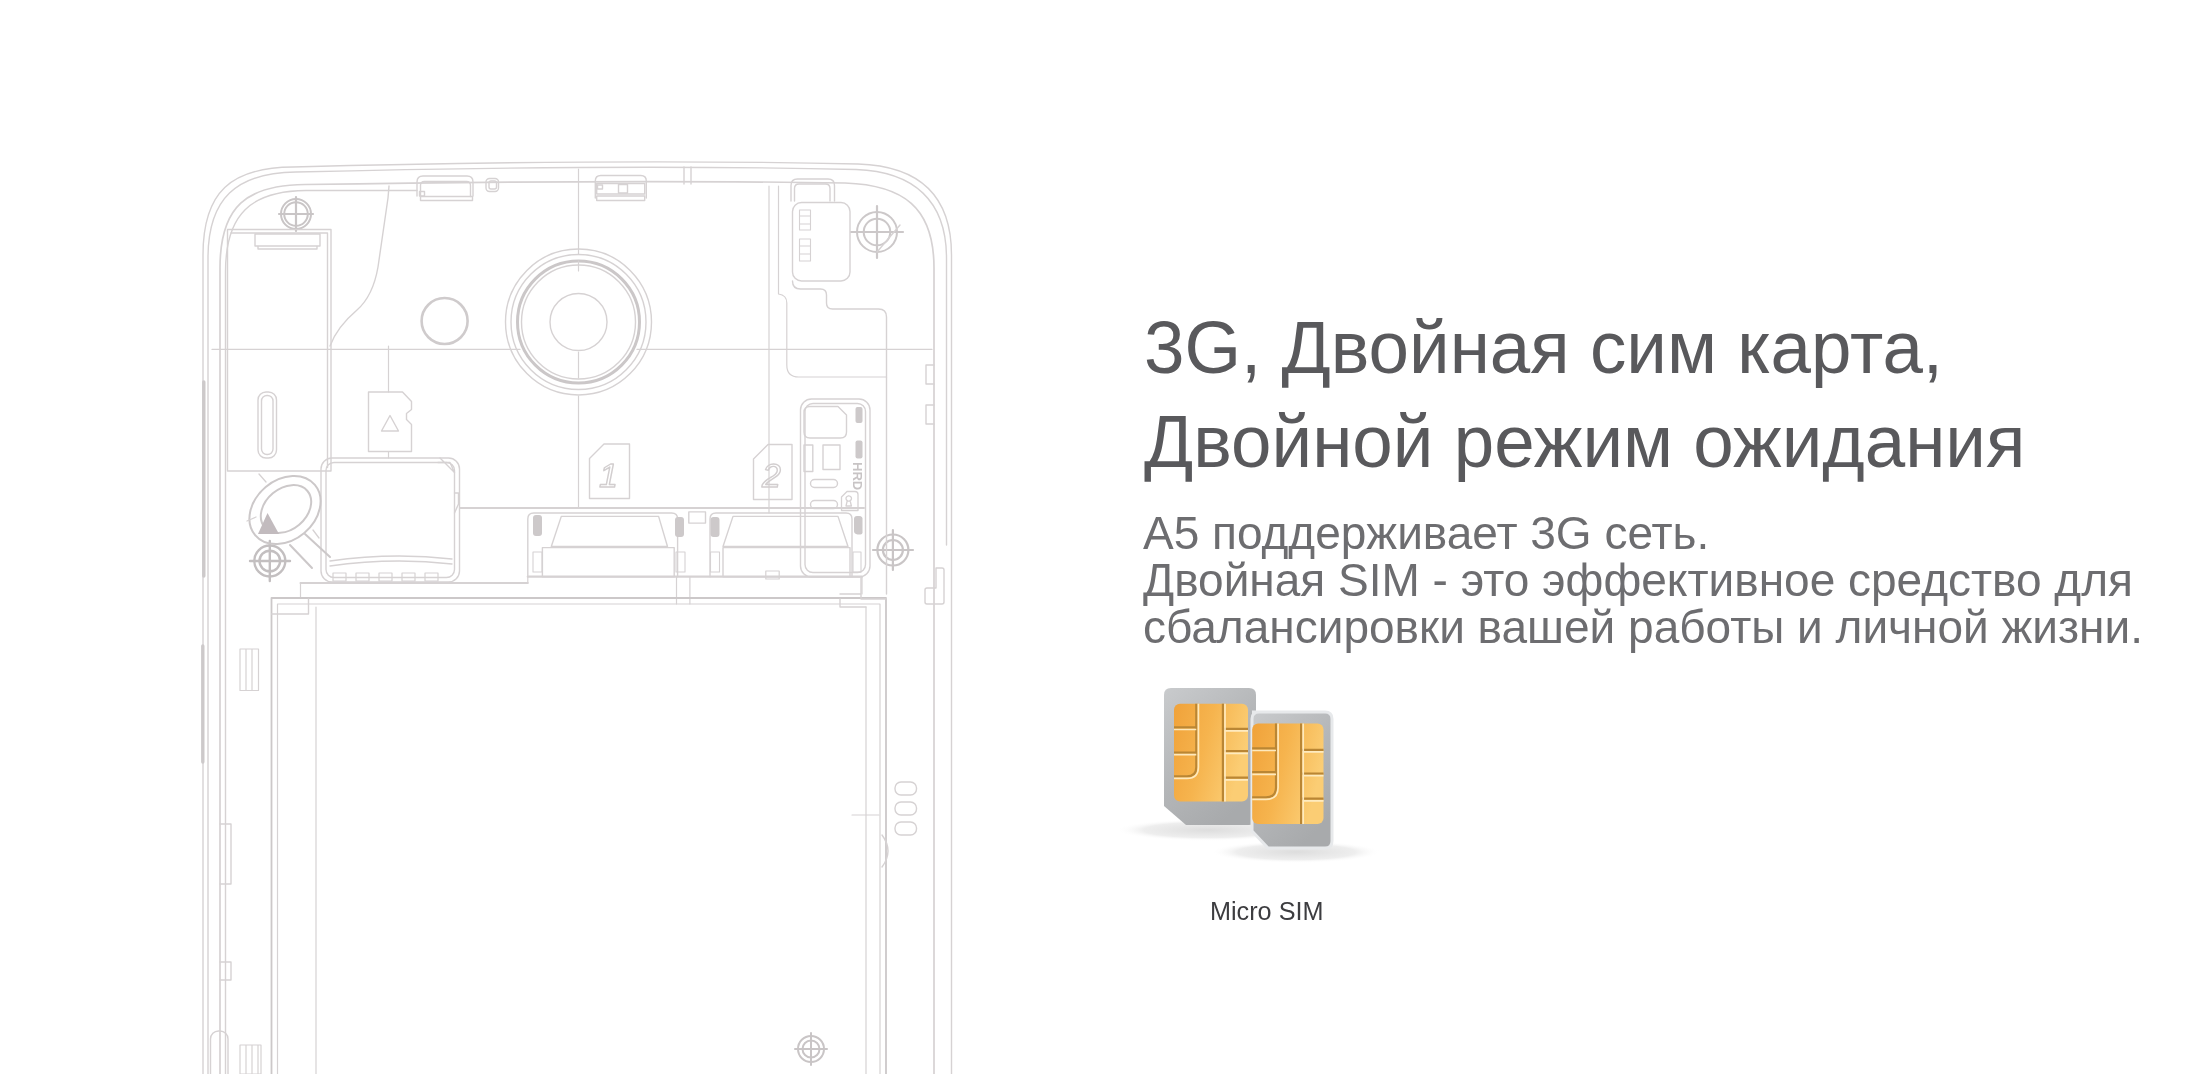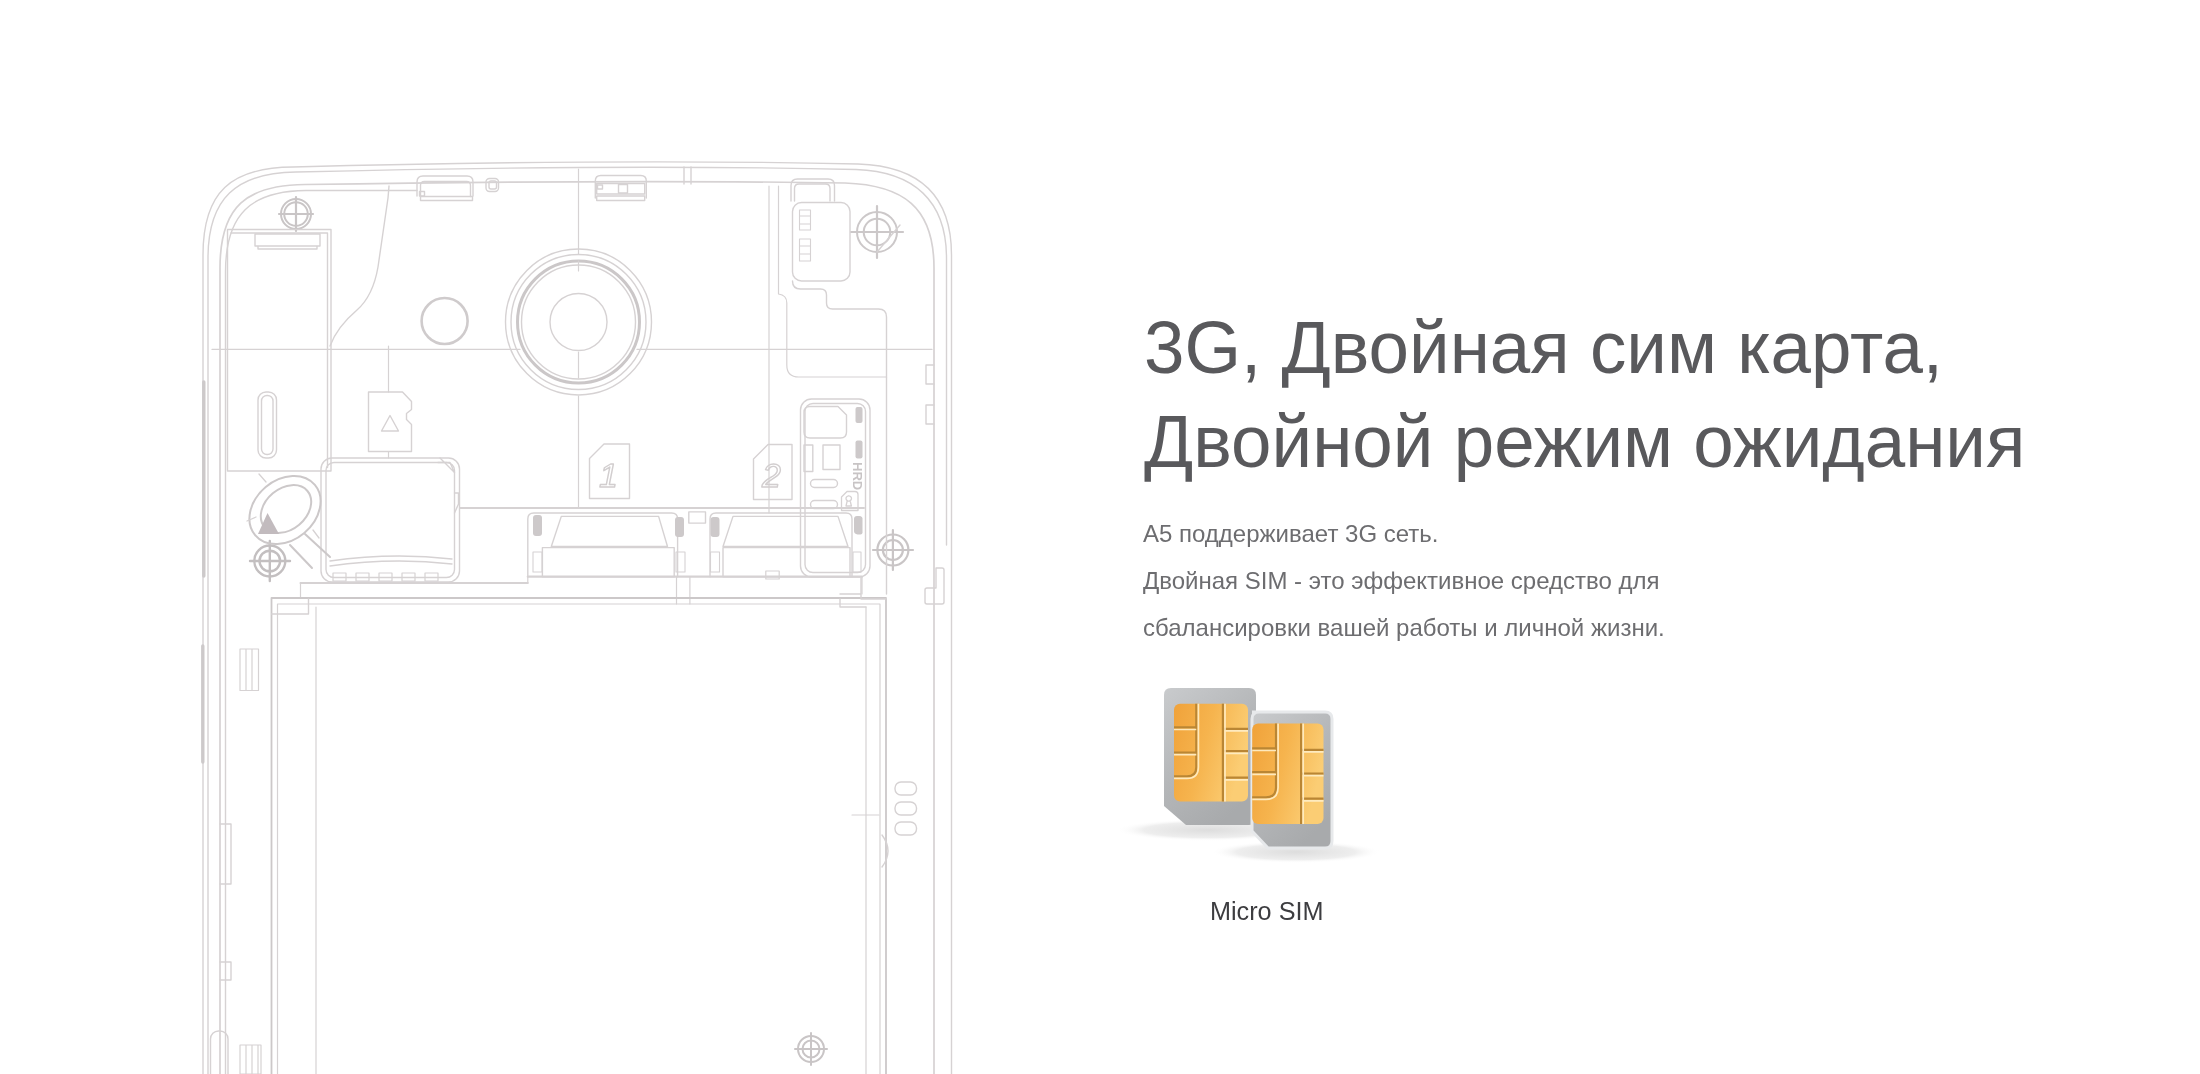--- a/index.html
+++ b/index.html
@@ -1,18 +1,18 @@
 <!DOCTYPE html>
 <html><head>
 <meta charset="utf-8">
 <style>
 html,body{margin:0;padding:0;width:2200px;height:1074px;background:#ffffff;overflow:hidden}
 body{font-family:"Liberation Sans",sans-serif;position:relative}
 .hd{position:absolute;left:1144px;top:300px;font-size:75px;line-height:94px;color:#59595c;white-space:nowrap;transform:scaleX(0.97);transform-origin:0 0}
-.bd{position:absolute;left:1143px;top:510px;font-size:24px;line-height:47px;color:#6d6d70;white-space:nowrap}
+.bd{position:absolute;left:1143px;top:510px;font-size:46px;line-height:47px;color:#6d6d70;white-space:nowrap}
 .ms{position:absolute;left:1210px;top:894px;font-size:26px;line-height:34px;color:#3d3d40;transform:scaleX(0.97);transform-origin:0 0}
 </style>
 </head>
 <body>
 
 <svg id="wire" width="2200" height="1074" viewBox="0 0 2200 1074" style="position:absolute;left:0;top:0">
 <g fill="none" stroke="#d6d2d3" stroke-width="1.4" stroke-linejoin="round" stroke-linecap="round">
 
 <path d="M203,1074 V255 C203,192 231,167.5 293,167 Q620,158.5 858,164 C920,166 951.5,196 951.5,255 V1074"></path>
 

